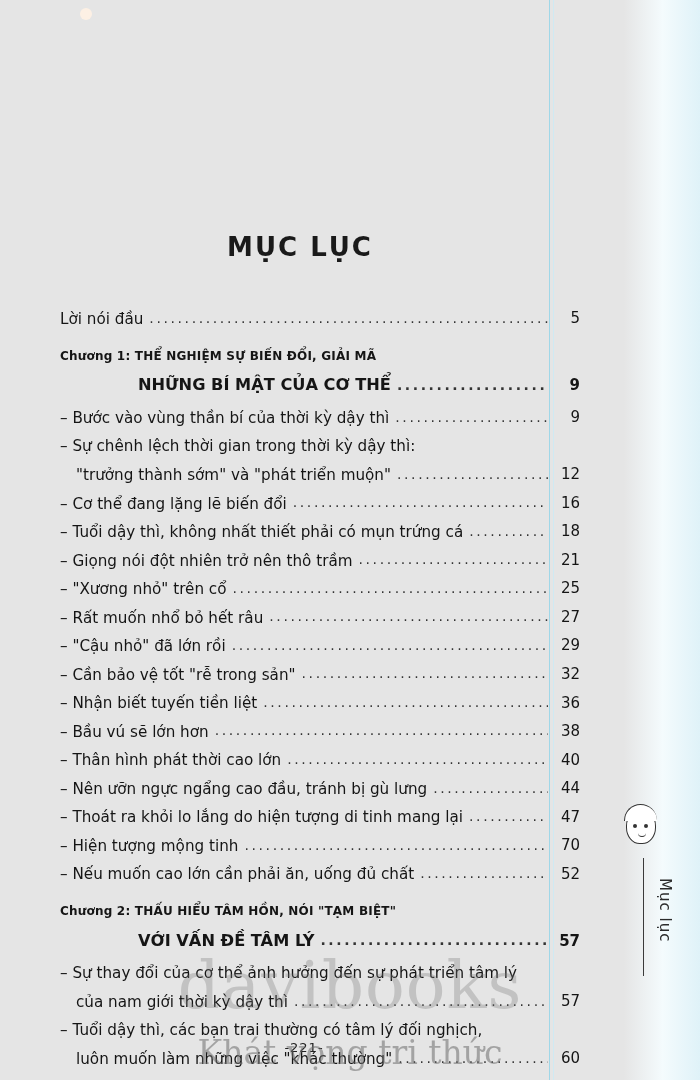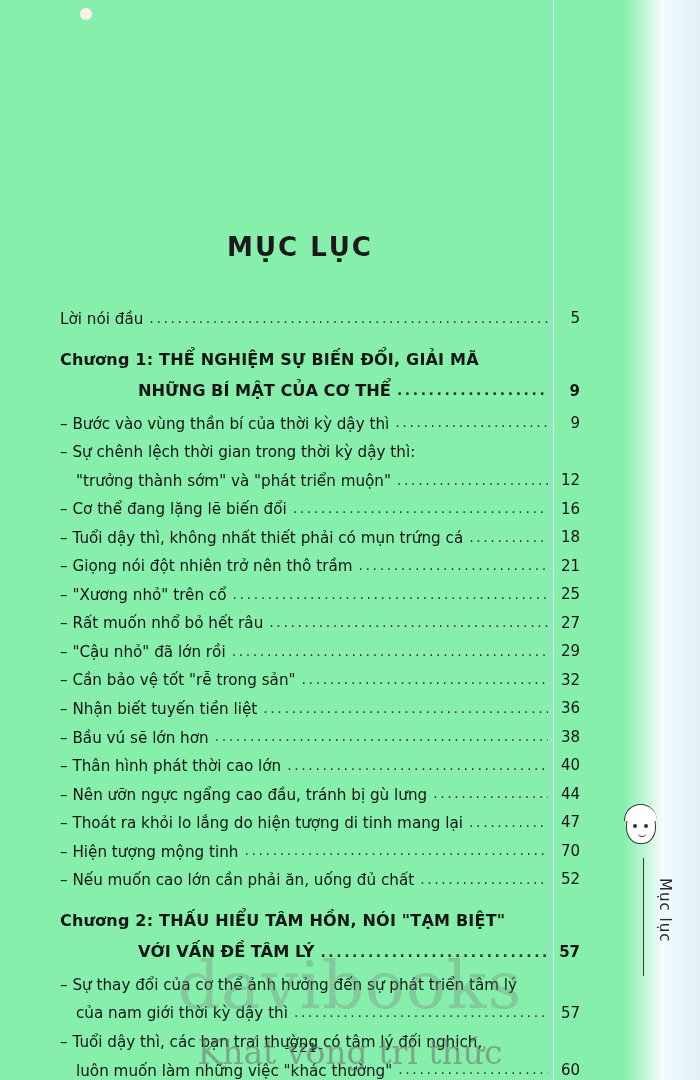--- a/index.html
+++ b/index.html
@@ -12,21 +12,21 @@
     background: #ffffff;
     font-family: "DejaVu Sans", sans-serif;
     position: relative;
     overflow: hidden;
   }
 
   
   .page {
     position: absolute;
     inset: 0;
-    background: #86efac;
+    background: #e5e5e5;
   }
   .edge-right {
     position: absolute;
     top: 0;
     right: 0;
     width: 170px;
     height: 1080px;
     background: linear-gradient(to right, rgba(255,255,255,0) 0%, rgba(255,255,255,0) 55%, #f4fbfd 78%, #dff2f8 100%);
     pointer-events: none;
   }
@@ -116,21 +116,21 @@
     font-size: 15px;
   }
 
   
   .chapter {
     margin-top: 18px;
     margin-bottom: 10px;
   }
   .chapter .label {
     font-weight: 700;
-    font-size: 16px;
+    font-size: 12px;
     letter-spacing: .2px;
   }
   .chapter .label .chap-word {
     font-weight: 700;
   }
   .chapter-line2 {
     margin-top: -2px;
     margin-bottom: 10px;
     padding-left: 78px;
     font-weight: 700;

